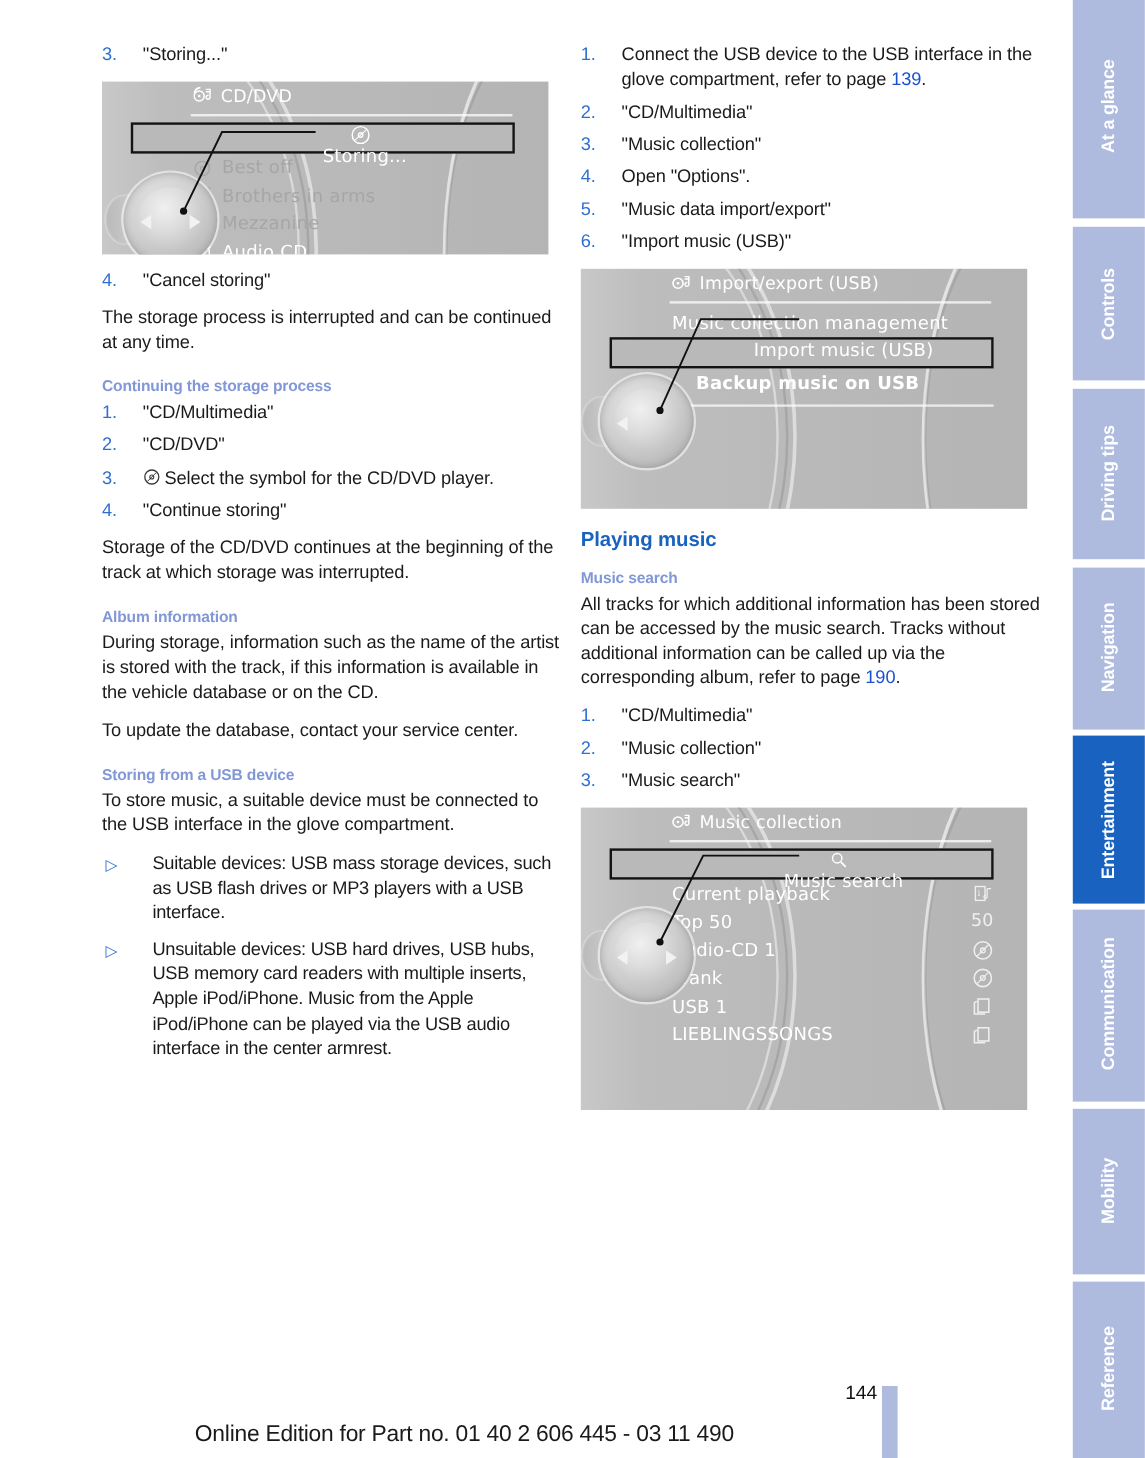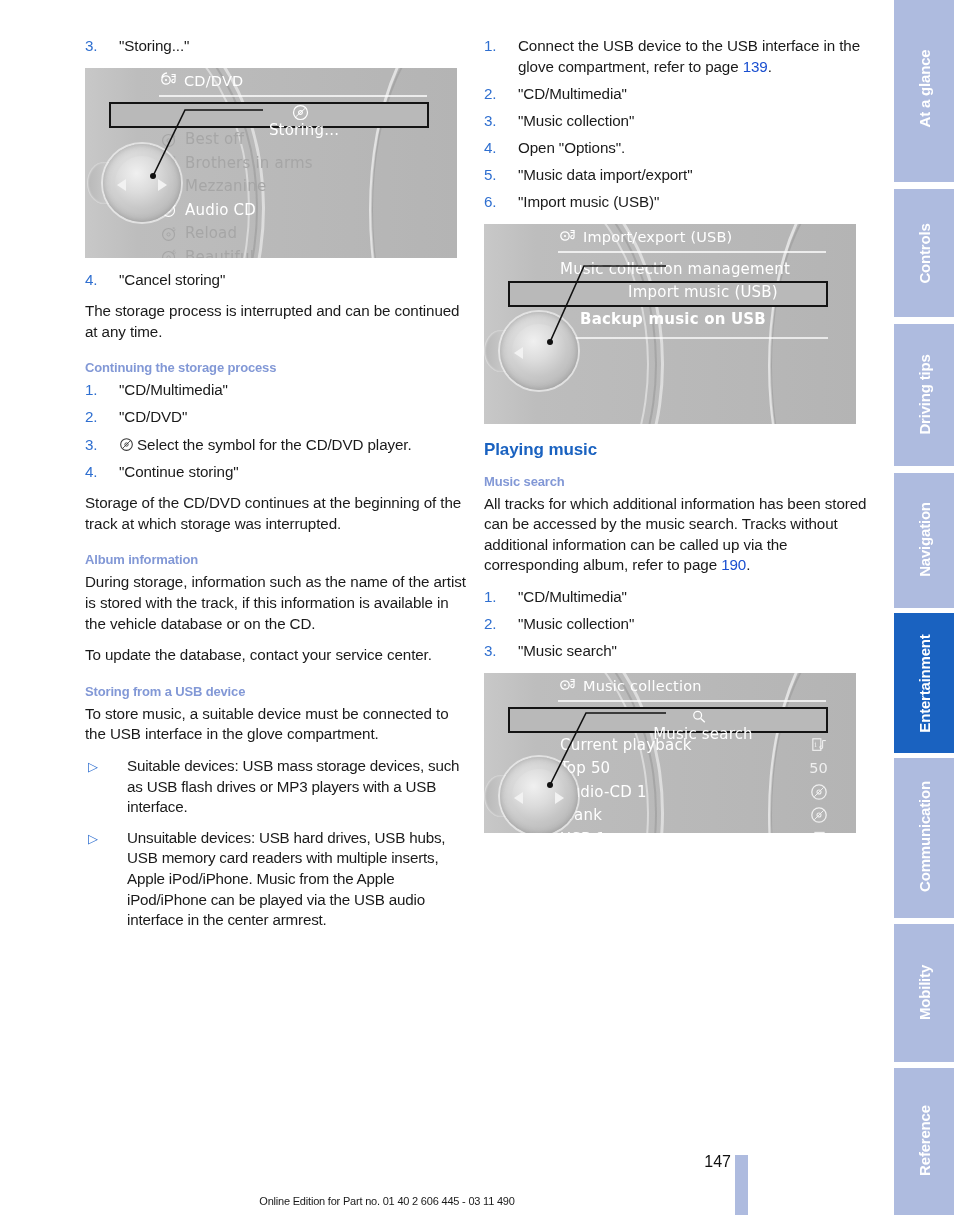--- a/index.html
+++ b/index.html
@@ -292,41 +292,41 @@
     top: 1155px;
     width: 13px;
     height: 60px;
     background: #aebbdf;
   }
   .footline {
     position: absolute;
     left: 0; right: 0;
     bottom: 8px;
     text-align: center;
-    font-size: 11px;
+    font-size: 19px;
     color: #1a1a1a;
     letter-spacing: -.2px;
     padding-right: 180px;
   }
 </style>
 </head>
 <body>
 
 <div class="page">
 
   <div class="col col-left">
 
     <ol class="steps">
       <li>
         <span class="num">3.</span>
         <span>"Storing..."</span>
       </li>
     </ol>
 
-    <div class="idrive" style="height:190px;">
+    <div class="idrive" style="height:144px;">
       <div class="arcs">
         <div class="arc a1"></div>
           <div class="arc a2"></div>
           <div class="arc a3"></div>
       </div>
       <div class="rarc"></div>
       <div class="rarc2"></div>
 
       <div class="idrive-head">
         <span class="gl">
@@ -573,21 +573,21 @@
       <li>
         <span class="num">2.</span>
         <span>"Music collection"</span>
       </li>
       <li>
         <span class="num">3.</span>
         <span>"Music search"</span>
       </li>
     </ol>
 
-    <div class="idrive" style="height:160px; margin-top:4px;">
+    <div class="idrive" style="height:252px; margin-top:4px;">
       <div class="arcs">
         <div class="arc a1"></div>
           <div class="arc a2"></div>
           <div class="arc a3"></div>
       </div>
       <div class="rarc"></div>
       <div class="rarc2"></div>
 
       <div class="idrive-head">
         <span class="gl">
@@ -708,17 +708,17 @@
       <span class="vtext" style="top:70px;">Communication</span>
     </div>
     <div class="tab" style="top:924px; height:138px;">
       <span class="vtext" style="top:60px;">Mobility</span>
     </div>
     <div class="tab" style="top:1068px; height:147px;">
       <span class="vtext" style="top:64px;">Reference</span>
     </div>
   </div>
 
-  <div class="folio">147</div>
+  <div class="folio">144</div>
   <div class="folio-bar"></div>
   <div class="footline">Online Edition for Part no. 01 40 2 606 445 - 03 11 490</div>
 
 </div>
 
 </body></html>

